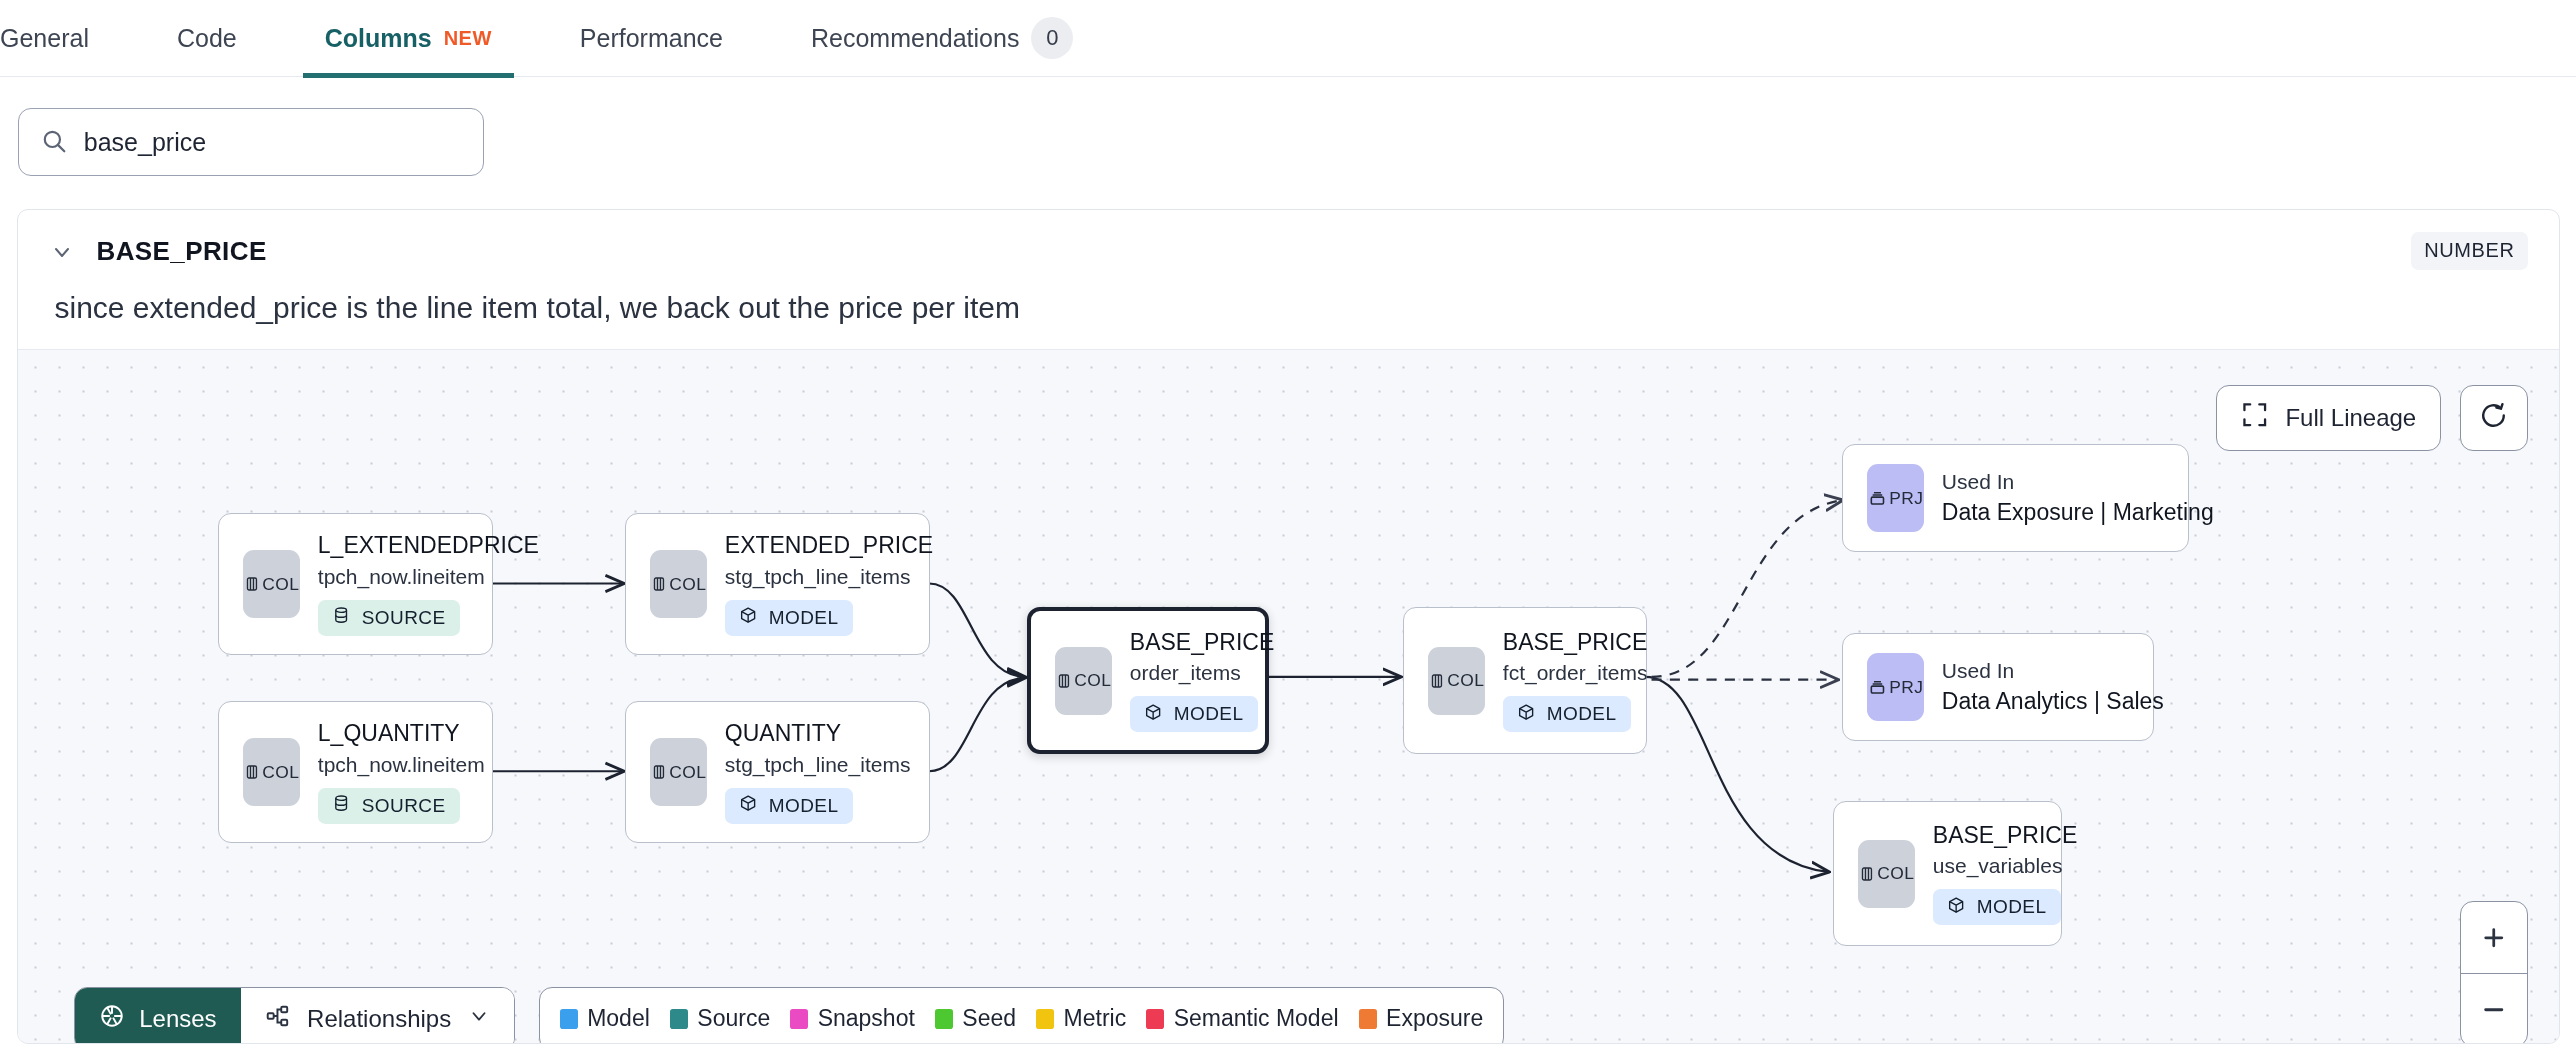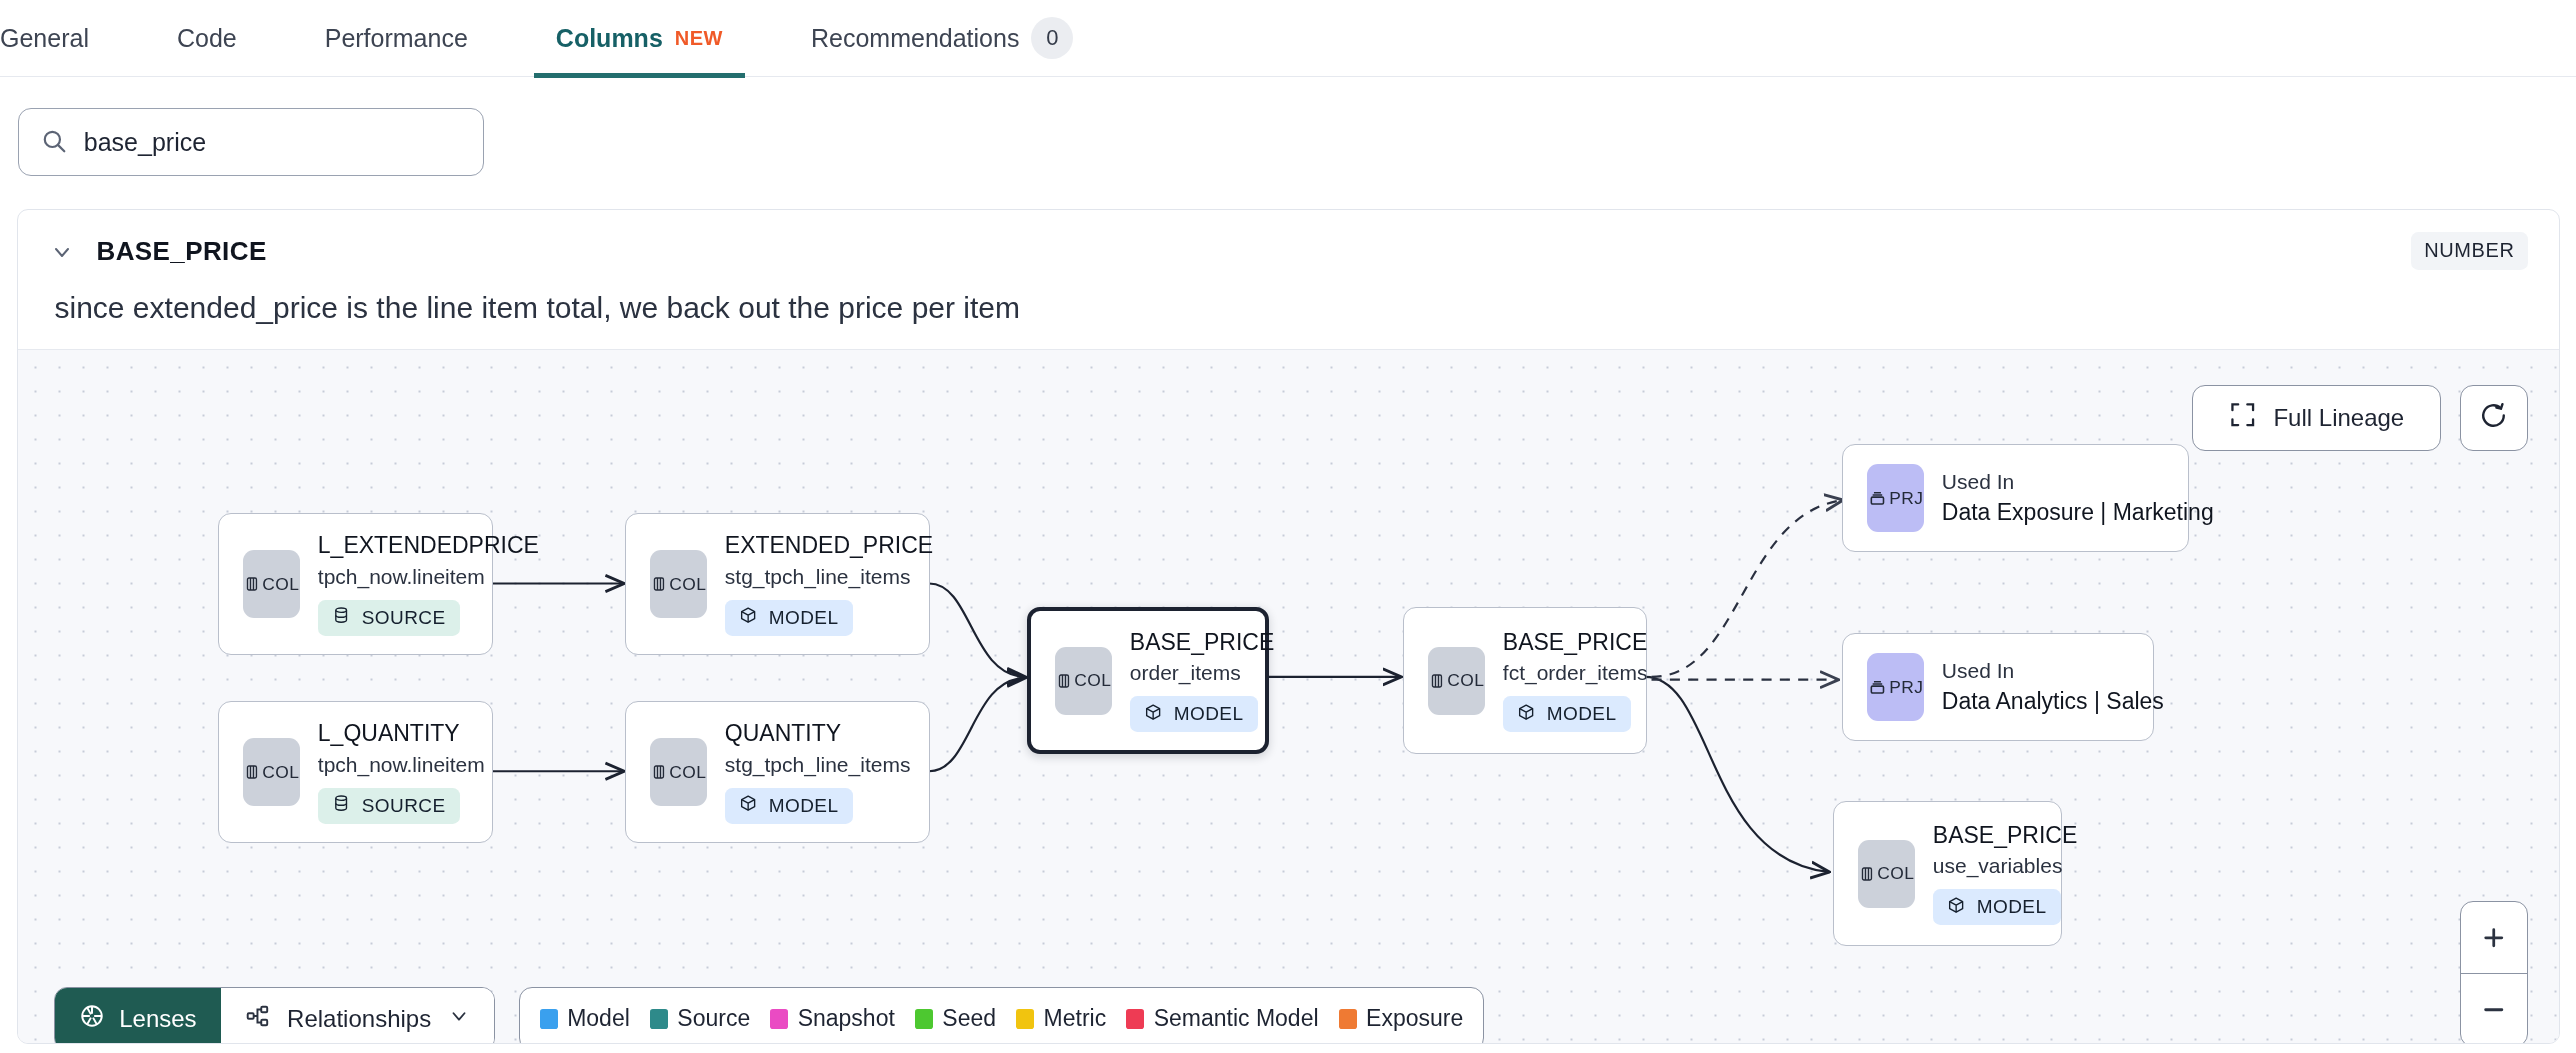--- a/index.html
+++ b/index.html
@@ -191,21 +191,21 @@
     display: flex; gap: 18.3px;
     z-index: 6;
   }
   .btn {
     background: #fff;
     border: 1.8px solid #8b93a3;
     border-radius: 13px;
     height: 66px;
     display: flex; align-items: center; justify-content: center;
     gap: 16.5px;
-    padding: 0 36px;
+    padding: 0 24px;
     font-size: 24px;
     color: #1e2432;
     cursor: pointer;
   }
   .btn.icononly { width: 68px; padding: 0; }
 
   .zoomctl {
     position: absolute;
     right: 31px; bottom: 31px;
     width: 68px;
@@ -218,21 +218,21 @@
   .zoomctl > div {
     height: 72px;
     display: flex; align-items: center; justify-content: center;
     cursor: pointer;
     color: #1e2432;
   }
   .zoomctl > div:first-child { border-bottom: 1.8px solid #8b93a3; }
 
   .bottombar {
     position: absolute;
-    left: 36px; bottom: 27.5px;
+    left: 56px; bottom: 27.5px;
     display: flex; align-items: center; gap: 24px;
     z-index: 6;
   }
   .segmented {
     display: flex;
     border-radius: 13px;
     overflow: hidden;
     border: 1.8px solid #8b93a3;
     height: 64px;
   }
@@ -266,26 +266,26 @@
 </head>
 <body>
 
 <div class="tabbar">
   <div class="tab">
     <span>General</span>
   </div>
   <div class="tab">
     <span>Code</span>
   </div>
-  <div class="tab">
-    <span>Performance</span>
-  </div>
   <div class="tab active">
     <span>Columns</span>
     <span class="newbadge">NEW</span>
+  </div>
+  <div class="tab">
+    <span>Performance</span>
   </div>
   <div class="tab">
     <span>Recommendations</span>
     <span class="countpill">0</span>
   </div>
 </div>
 
 <div class="searchwrap">
   <div class="searchbox">
     <span>

